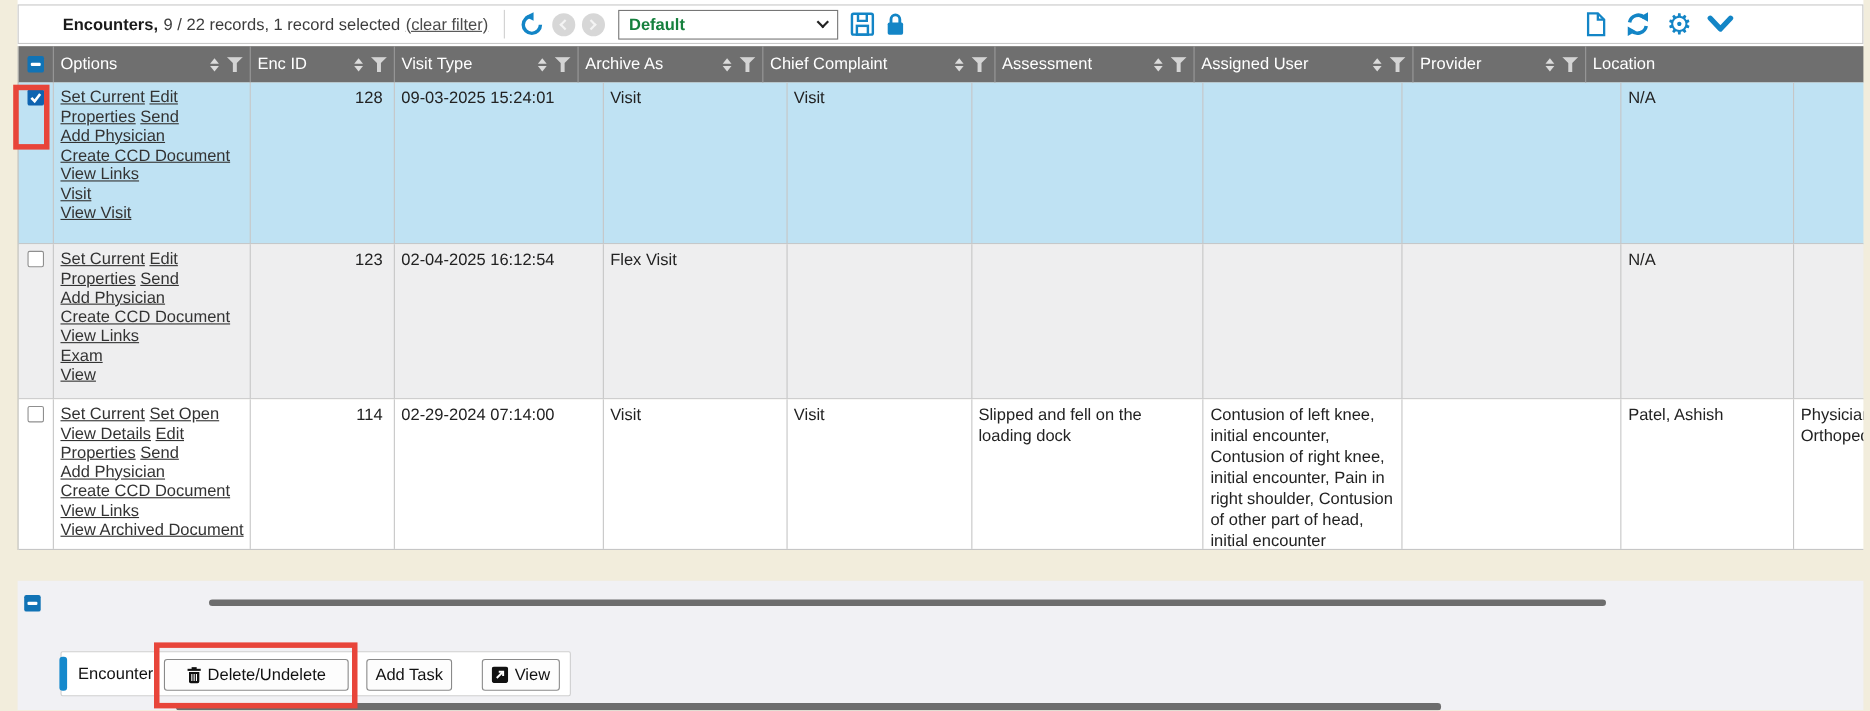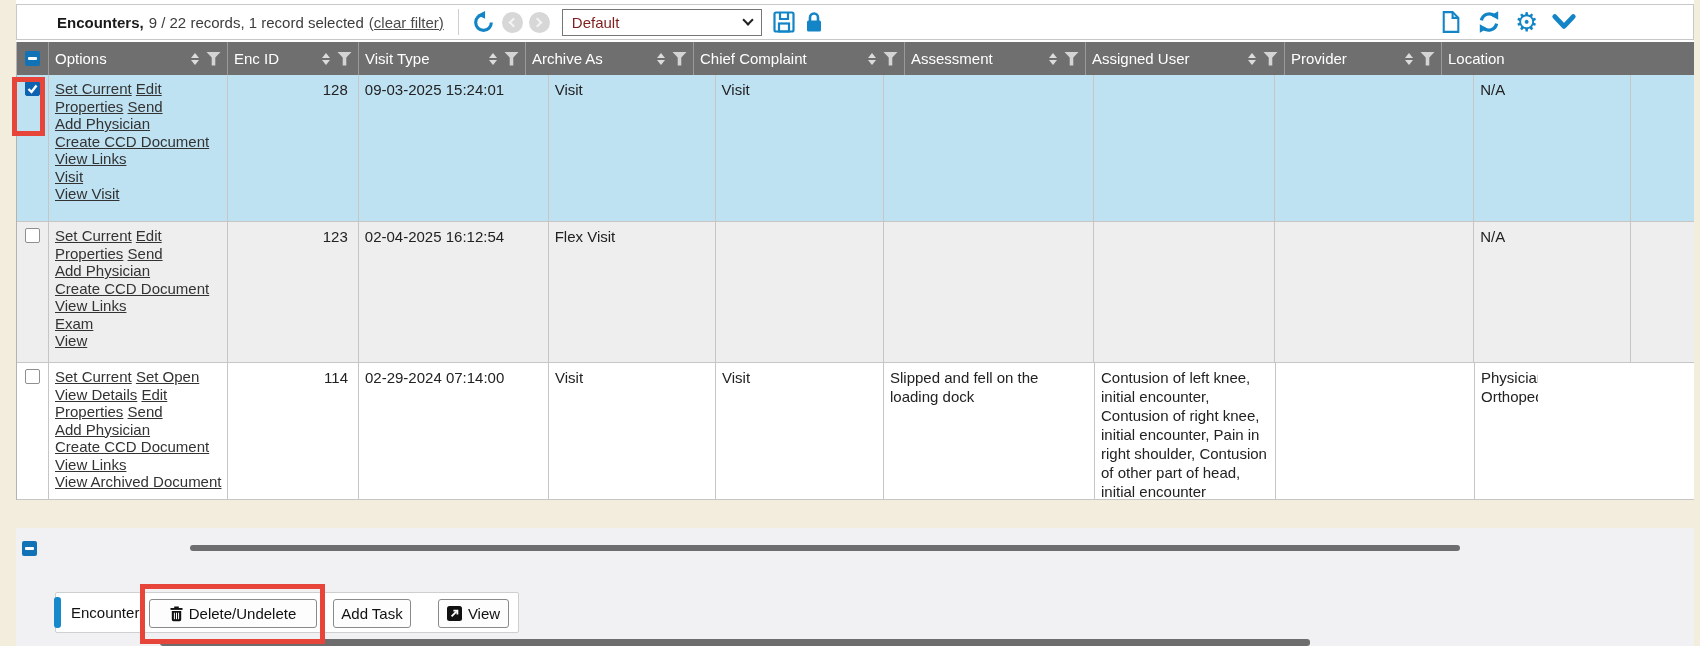--- a/index.html
+++ b/index.html
@@ -19,21 +19,21 @@
   .tb-clear{color:#4a4a4a; text-decoration:underline; margin-left:5px; cursor:pointer;}
   .tb-divider{width:1px; height:26px; background:#cfcfcf; margin:0 12px 0 14px;}
   .tb-icon{display:inline-flex; align-items:center; justify-content:center; cursor:pointer;}
   .circ-btn{width:21px; height:21px; border-radius:50%; background:#d7d7d7; display:inline-flex;
             align-items:center; justify-content:center; margin-left:6px; cursor:pointer;}
   .chev{width:7px; height:7px; border-left:2.5px solid #f4f4f4; border-bottom:2.5px solid #f4f4f4; display:inline-block;}
   .chev.left{transform:rotate(45deg); margin-left:3px;}
   .chev.right{transform:rotate(-135deg); margin-right:3px;}
   .tb-select{width:200px; height:27px; border:1px solid #767676; background:#fff; margin-left:12px;
              display:flex; align-items:center; padding:0 9px; cursor:pointer;}
-  .tb-select .val{flex:1; color:#7f1d1d;}
+  .tb-select .val{flex:1; color:#15803d;font-weight:bold;}
   .sel-chev{width:8px; height:8px; border-right:2px solid #222; border-bottom:2px solid #222; transform:rotate(45deg); margin-top:-4px;}
   .gear-glyph{font-size:26px; color:var(--blue); line-height:1;}
   .toolbar-right{position:absolute; left:1421px; top:0; height:100%; display:flex; align-items:center; gap:13px;}
 
   
   .grid{position:absolute; left:16px; top:42px; width:1678px; border-left:1px solid #b3b3b3;}
   .tr{display:flex; width:1677px;}
   .th-row{height:33px; background:var(--hdr); color:#fff;}
   .td,.th{border-right:1px solid var(--cellborder); overflow:hidden;}
   .th{border-right:1px solid #9a9a9a; display:flex; align-items:center; padding:0 6px;}
@@ -305,20 +305,21 @@
         <div class="opt-line"><span class="lnk">View Links</span></div>
         <div class="opt-line"><span class="lnk">View Archived Document</span></div>
       </div>
       <div class="td c2 num cellval nowrap">114</div>
       <div class="td c3 cellval nowrap">02-29-2024 07:14:00</div>
       <div class="td c4 cellval">Visit</div>
       <div class="td c5 cellval">Visit</div>
       <div class="td c6 cellval">Slipped and fell on the loading dock</div>
       <div class="td c7 cellval">Contusion of left knee, initial encounter, Contusion of right knee, initial encounter, Pain in right shoulder, Contusion of other part of head, initial encounter</div>
       <div class="td c8 cellval"></div>
+      <div class="td c9 cellval">Patel, Ashish</div>
       <div class="td c10 cellval">
         <div class="nowrap">Physician</div>
         <div class="nowrap">Orthoped</div>
       </div>
     </div>
   </div>
 
   <div class="lower-bg"></div>
 
   <span class="minusbox collapse-toggle">

